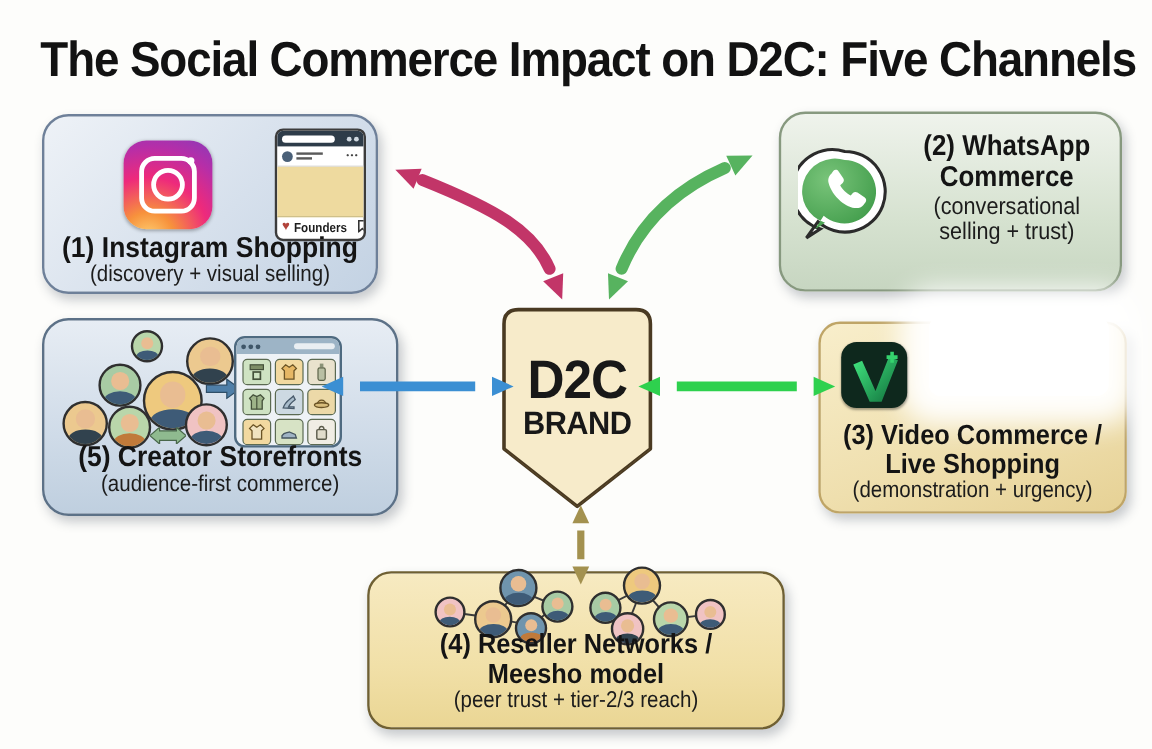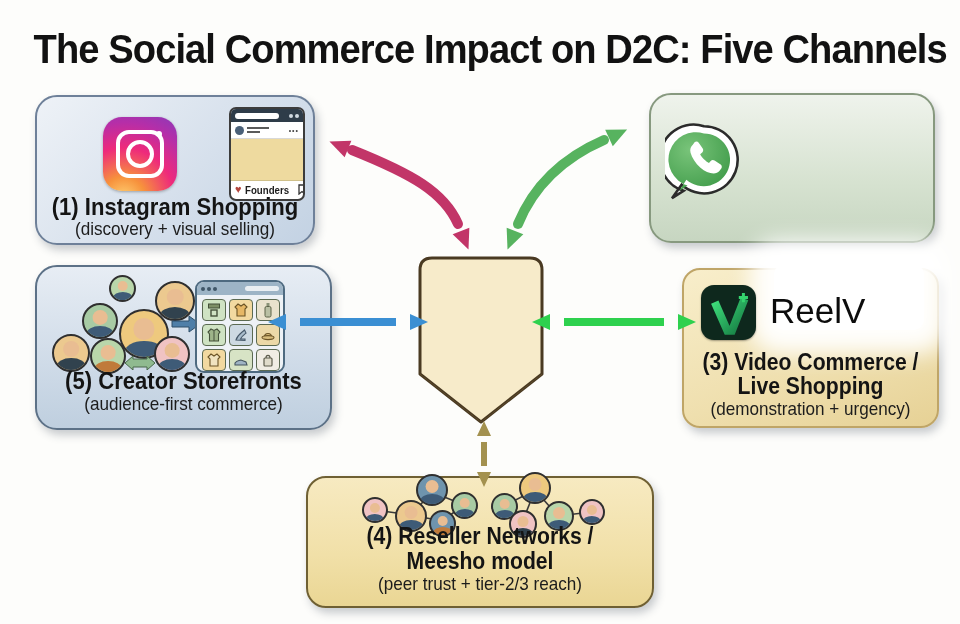--- a/index.html
+++ b/index.html
@@ -162,54 +162,63 @@
           <radialGradient id="wag" cx="35%" cy="30%" r="80%">
             <stop offset="0%" stop-color="#79c47a"></stop>
               <stop offset="100%" stop-color="#3f9b49"></stop>
           </radialGradient>
         </defs>
         <path d="M24 2 a21 21 0 1 1 -14 36.6 L4 47 l7.2 -4.6 A21 21 0 0 1 24 2 Z" fill="#fff" stroke="#2b2b2b" stroke-width="1.6"></path>
         <path d="M24 6.5 a16.5 16.5 0 1 1 -11 29 L8.5 42.5 l5.2 -3.4 A16.5 16.5 0 0 1 24 6.5 Z" fill="url(#wag)"></path>
         <path d="M17 13.6 c-1.2 1.1 -2 2.8 -1.4 5 c.8 3 3 6.6 6.2 9.3 c2.6 2.2 5.6 3.6 8.2 3.6 c1.5 0 2.8 -.5 3.6 -1.5 l1.2 -1.5 c.6 -.8 .4 -1.9 -.4 -2.5 l-3.8 -2.6 c-.8 -.5 -1.8 -.4 -2.4 .3 l-1.1 1.3 c-1.9 -.9 -4.6 -3.4 -5.5 -5.4 l1.3 -1.2 c.7 -.6 .8 -1.6 .3 -2.4 l-2.5 -3.7 c-.6 -.9 -1.8 -1 -2.6 -.3 z" fill="#fff"></path>
       </svg>
     </div>
+    <div class="wa-text">
+      <div class="wa-t1">(2) WhatsApp</div>
+      <div class="wa-t2">Commerce</div>
+      <div class="wa-s1">(conversational</div>
+      <div class="wa-s2">selling + trust)</div>
+    </div>
   </div>
 
   <div class="shield-wrap">
     <svg width="130" height="176" viewBox="0 0 130 176">
       <defs>
         <clipPath id="shieldClip">
           <path d="M16 4 H114 Q126 4 126 16 V120 L65 168 L4 120 V16 Q4 4 16 4 Z"></path>
         </clipPath>
       </defs>
       <path d="M16 4 H114 Q126 4 126 16 V120 L65 168 L4 120 V16 Q4 4 16 4 Z" fill="#f7ebca" stroke="#4a3a22" stroke-width="3" stroke-linejoin="round"></path>
       <g clip-path="url(#shieldClip)">
         <polygon points="4,120 65,168 126,120 126,127 65,175 4,127" fill="#c9ad66" stroke="#4a3a22" stroke-width="1.3"></polygon>
         <polygon points="4,130 65,178 126,130 126,137 65,185 4,137" fill="#c9ad66" stroke="#4a3a22" stroke-width="1.3"></polygon>
         <polygon points="4,140 65,188 126,140 126,147 65,195 4,147" fill="#c9ad66" stroke="#4a3a22" stroke-width="1.3"></polygon>
         <polygon points="4,150 65,198 126,150 126,157 65,205 4,157" fill="#c9ad66" stroke="#4a3a22" stroke-width="1.3"></polygon>
       </g>
     </svg>
   </div>
+  <div class="shield-text">
+    <div class="d2c-line1">D2C</div>
+    <div class="d2c-line2">BRAND</div>
+  </div>
 
   <div class="card vid-card">
     <div class="vid-white"></div>
     <div class="reelv-logo">
       <svg width="55" height="55" viewBox="0 0 48 48">
         <defs>
           <linearGradient id="rvg" x1="0" y1="0" x2="1" y2="1">
             <stop offset="0%" stop-color="#3fe07c"></stop>
               <stop offset="100%" stop-color="#157a42"></stop>
           </linearGradient>
         </defs>
         <path d="M12 15 L23 40 L27 40 L38 12" stroke="url(#rvg)" stroke-width="7" fill="none" stroke-linejoin="miter"></path>
         <path d="M37 7 v8 M33 11 h8" stroke="#35d36e" stroke-width="2.6"></path>
       </svg>
     </div>
-    <div class="reelv-word">ReelV</div>
     <div class="card-title t1">(3) Video Commerce /</div>
     <div class="card-title t2">Live Shopping</div>
     <div class="card-sub">(demonstration + urgency)</div>
   </div>
 
   <div class="card cr-card">
     <div>
       <div class="avatar av-green" style="left:72px;  top:8px;  width:27px; height:27px;"></div>
       <div class="avatar av-tan av-dark" style="left:118px; top:14px; width:40px; height:40px;"></div>
       <div class="avatar av-sage" style="left:45px;  top:36px; width:36px; height:36px;"></div>

